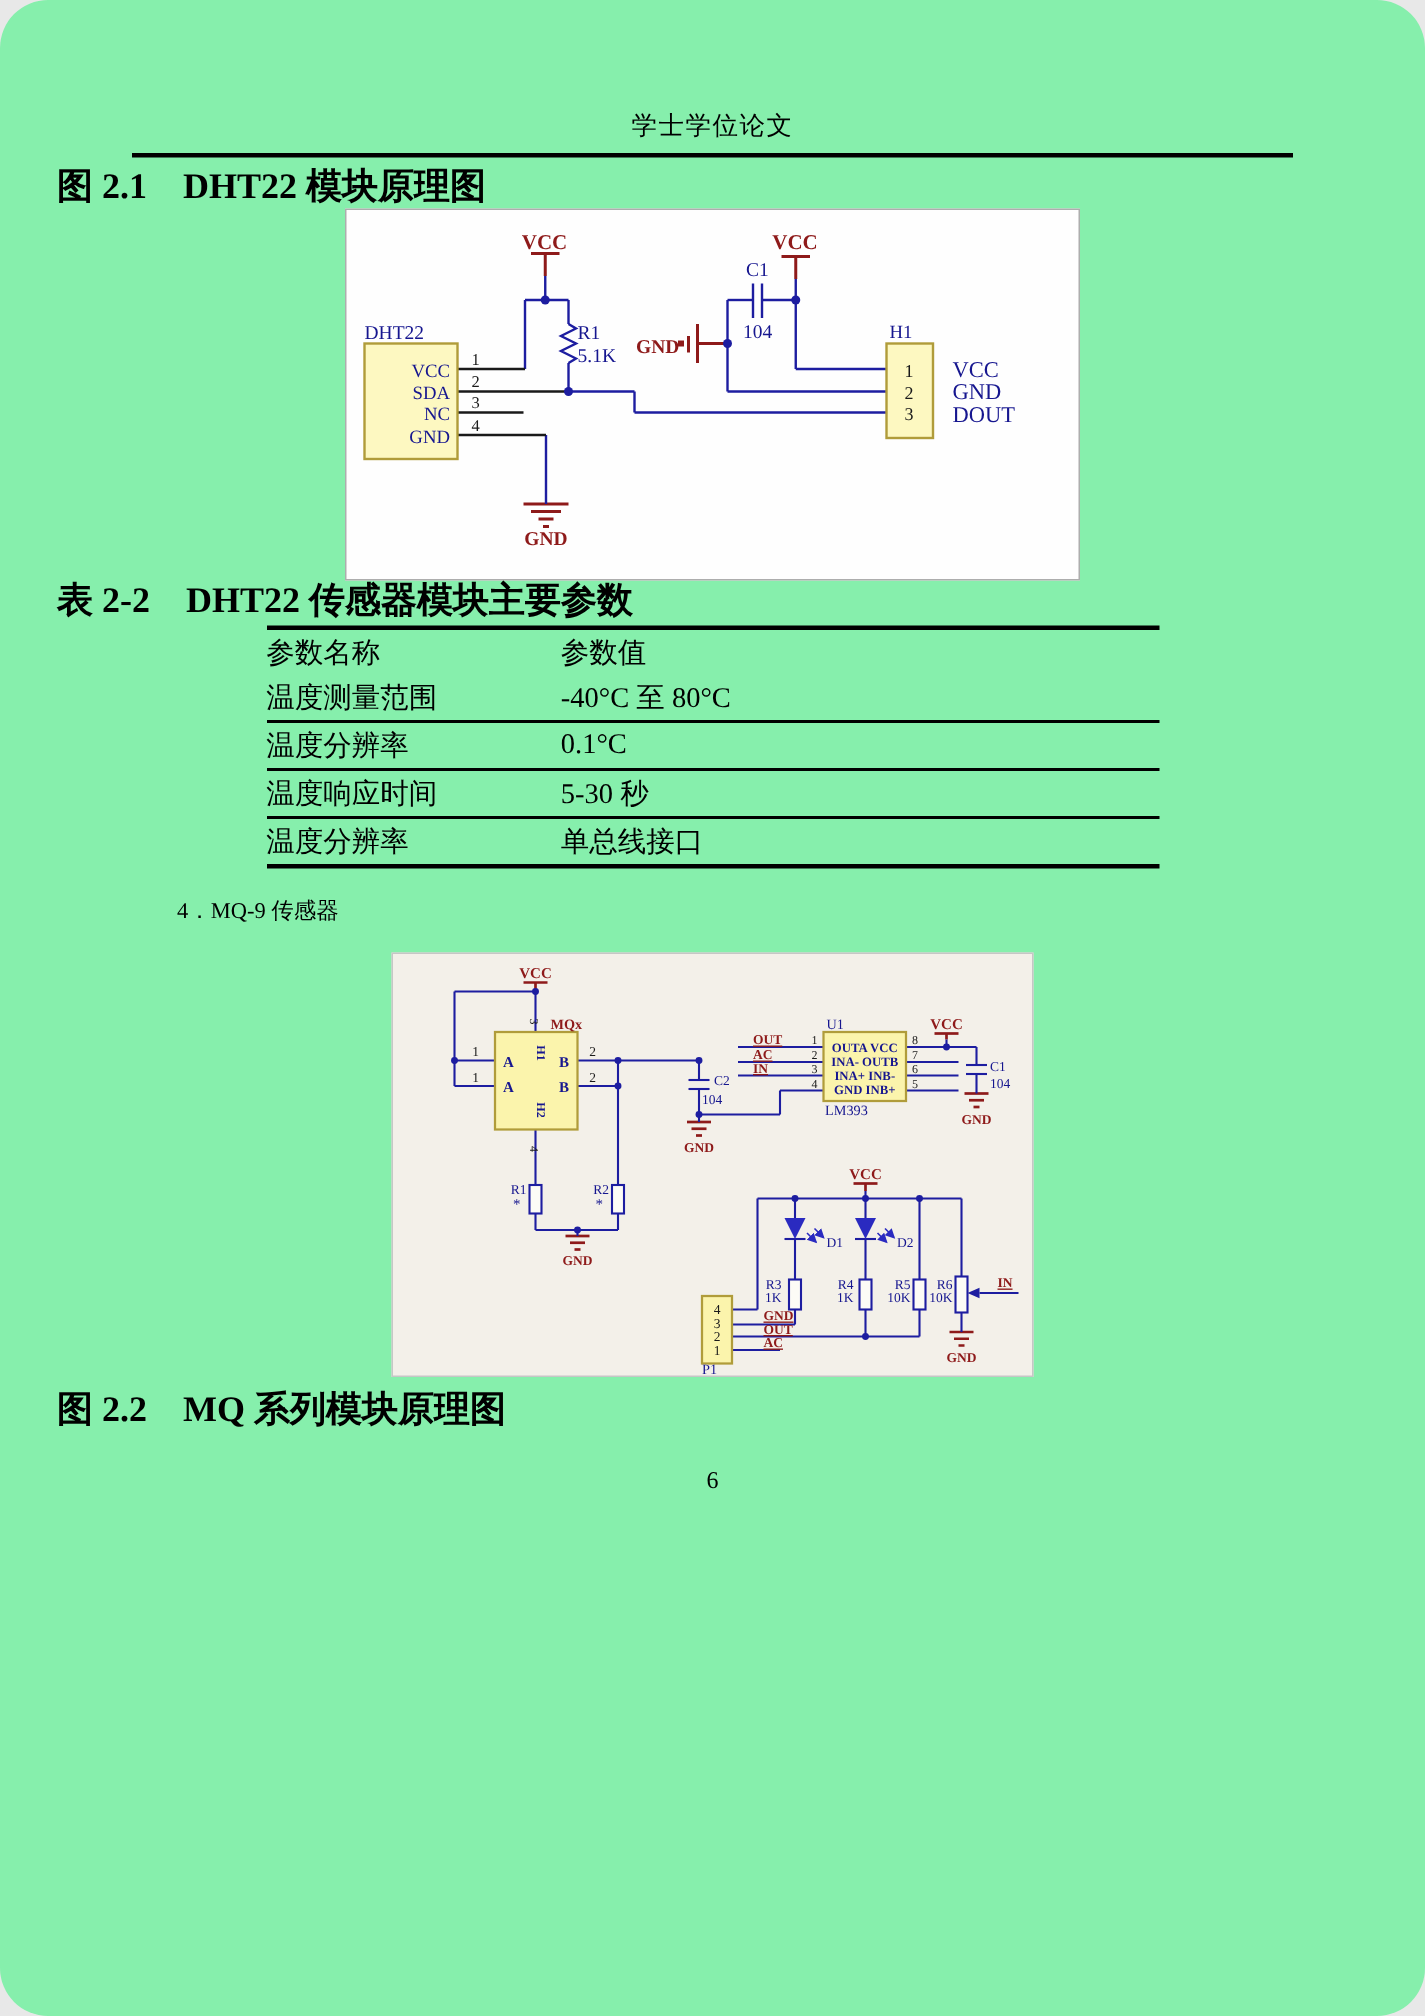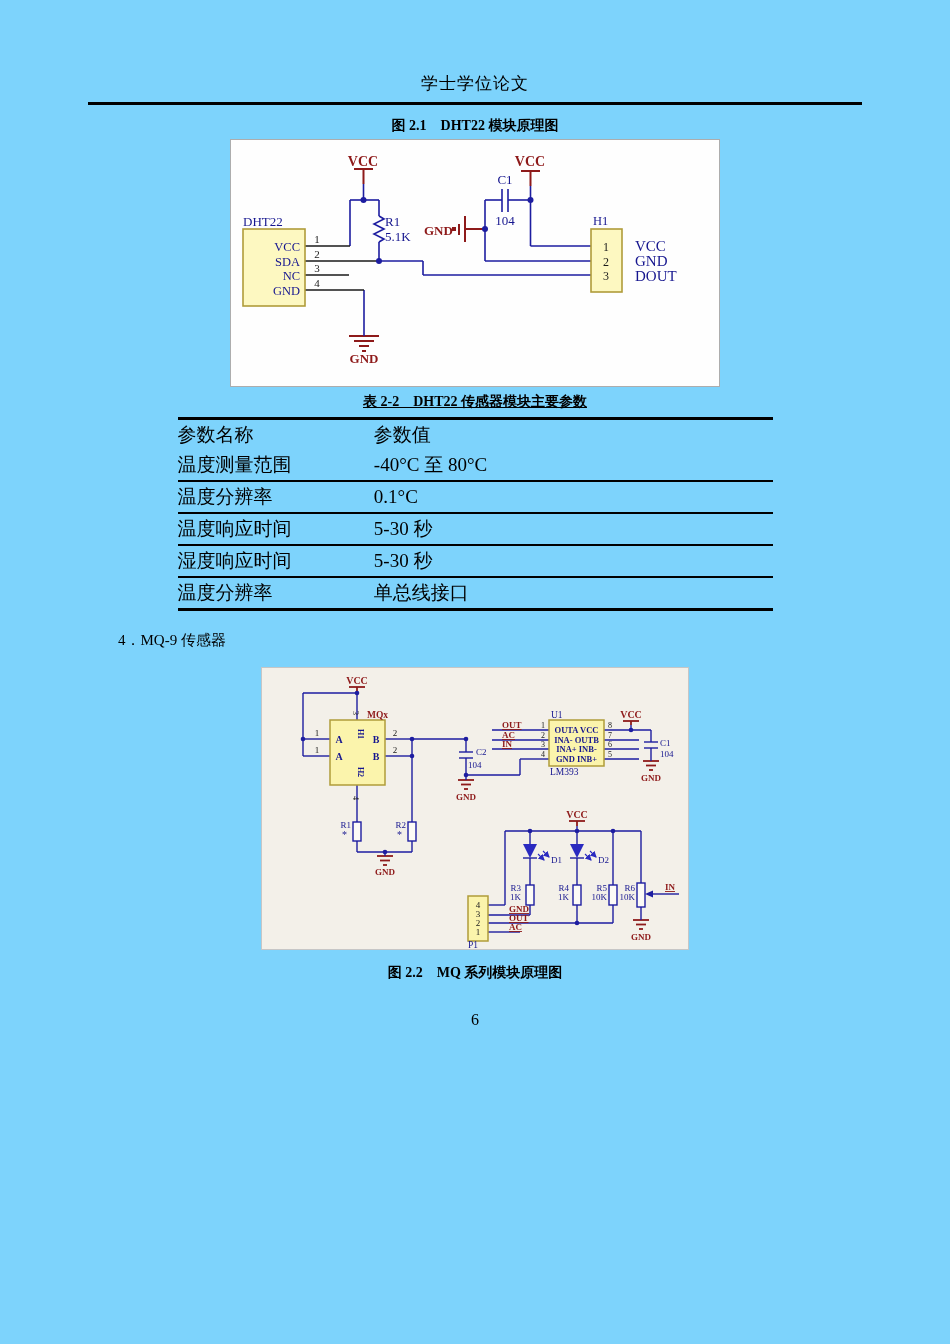--- a/index.html
+++ b/index.html
@@ -1,29 +1,30 @@
 <!DOCTYPE html>
 <html><head>
 <meta charset="utf-8">
 <style>
   html,body { margin:0; padding:0; background:#e8e8e8; }
   .page {
-    width:950px; height:1344px; background:#7dd3fc; margin:0 auto;
+    width:950px; height:1344px; background:#86efac; margin:0 auto;
     position:relative; overflow:hidden; color:#000;
     font-family:"Liberation Serif", serif;
+    border-radius:32px;
   }
   .doc-header { padding-top:72px; text-align:center; font-size:17px; line-height:24px; letter-spacing:1px; }
   .header-rule { width:774px; height:2.5px; background:#000; margin:6px auto 0; }
-  .caption { text-align:center; font-weight:bold; font-size:14px; line-height:23px; }
+  .caption { text-align:left; font-weight:bold; font-size:24px; line-height:23px;margin-left:38px; }
   .cap1 { margin-top:9px; }
   .fig1-frame {
     width:488px; height:246px; margin:2px auto 0;
     border:1px solid #adadad; background:#fefefe;
   }
-  .cap-table { margin-top:3px;text-decoration:underline; }
+  .cap-table { margin-top:3px; }
   .params-table {
     border-collapse:collapse; width:595px; margin:4px auto 0;
     border-top:3px solid #000; border-bottom:3px solid #000;
   }
   .params-table tr { border-bottom:2.5px solid #000; }
   .params-table tr:last-child { border-bottom:none; }
   .params-table th, .params-table td {
     height:30px; font-size:19px; font-weight:normal; text-align:left;
     vertical-align:middle; padding:0;
   }
@@ -147,24 +148,20 @@
       <tr>
         <td>温度测量范围</td>
         <td>-40°C 至 80°C</td>
       </tr>
       <tr>
         <td>温度分辨率</td>
         <td>0.1°C</td>
       </tr>
       <tr>
         <td>温度响应时间</td>
-        <td>5-30 秒</td>
-      </tr>
-      <tr>
-        <td>湿度响应时间</td>
         <td>5-30 秒</td>
       </tr>
       <tr>
         <td>温度分辨率</td>
         <td>单总线接口</td>
       </tr>
     </tbody>
   </table>
 
   <div class="section-heading">4．MQ-9 传感器</div>

